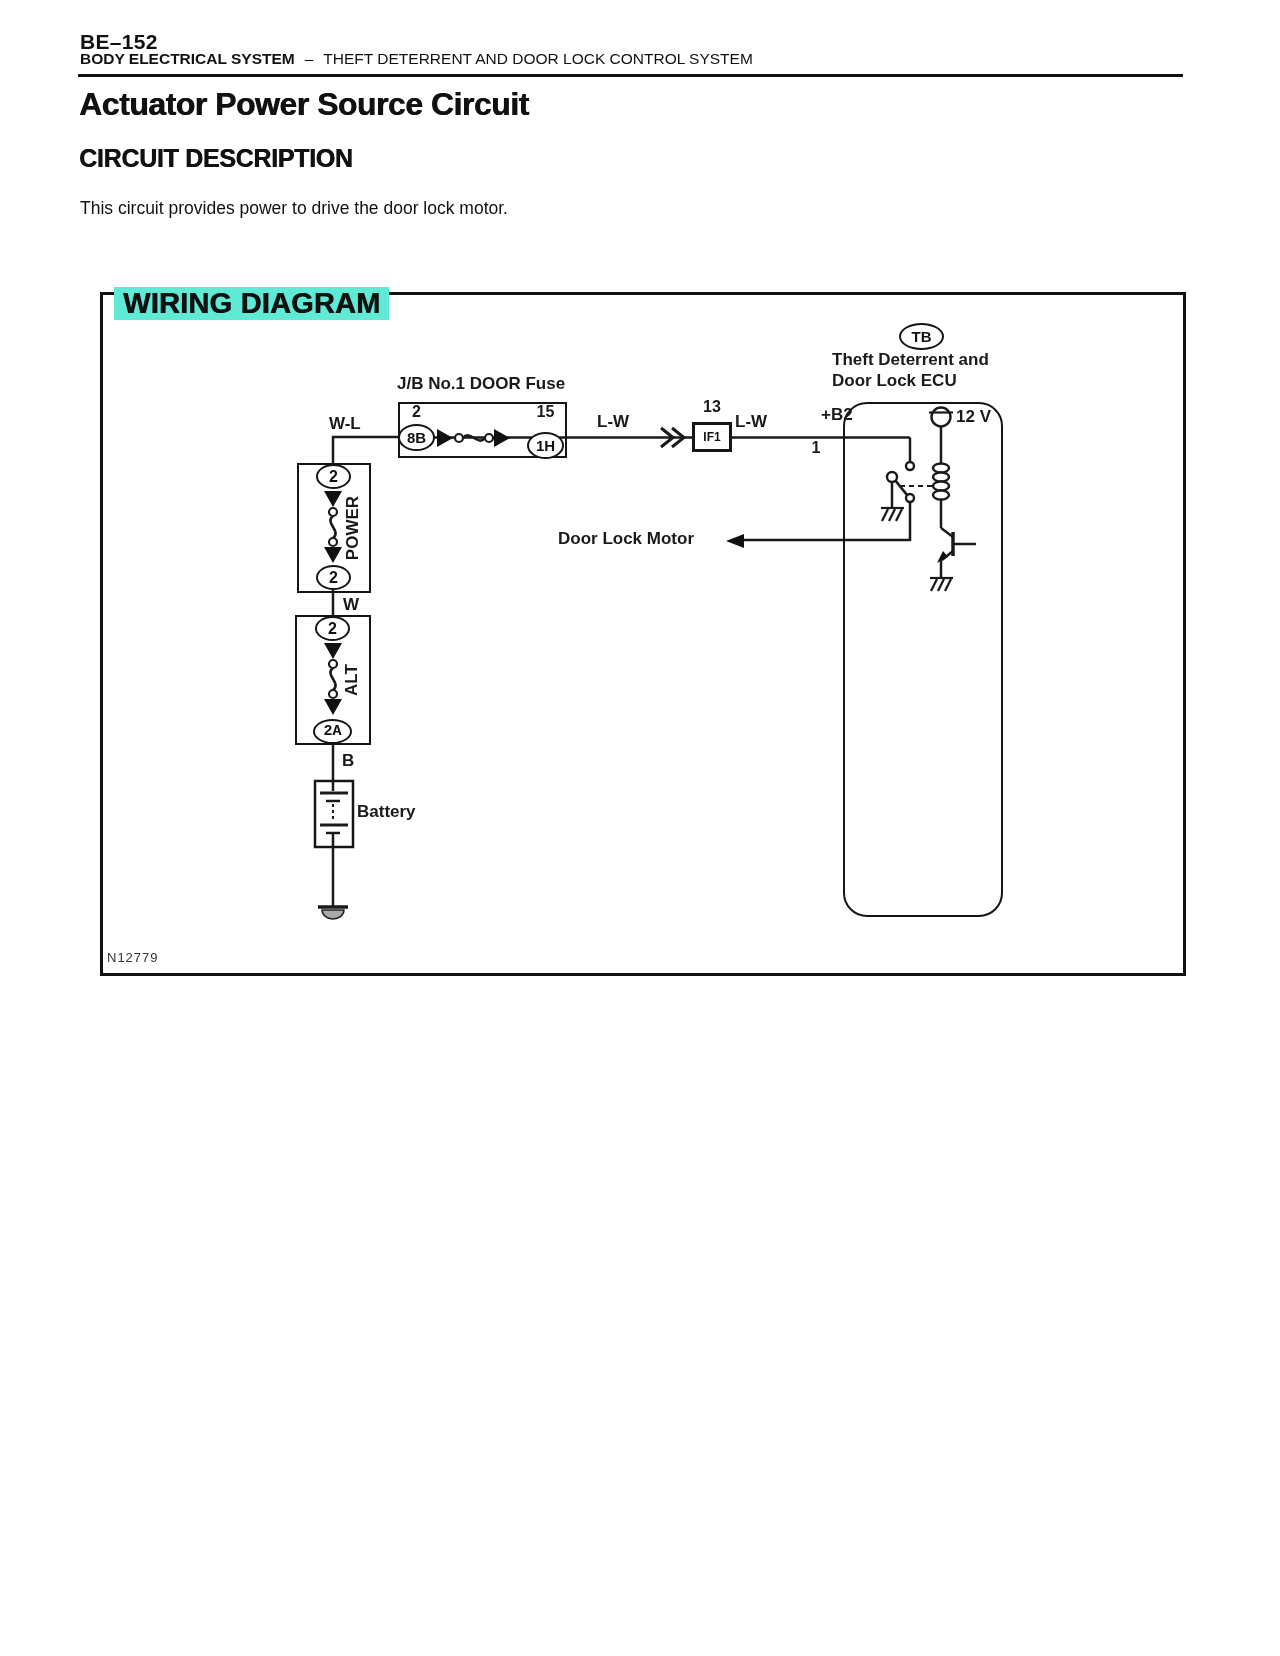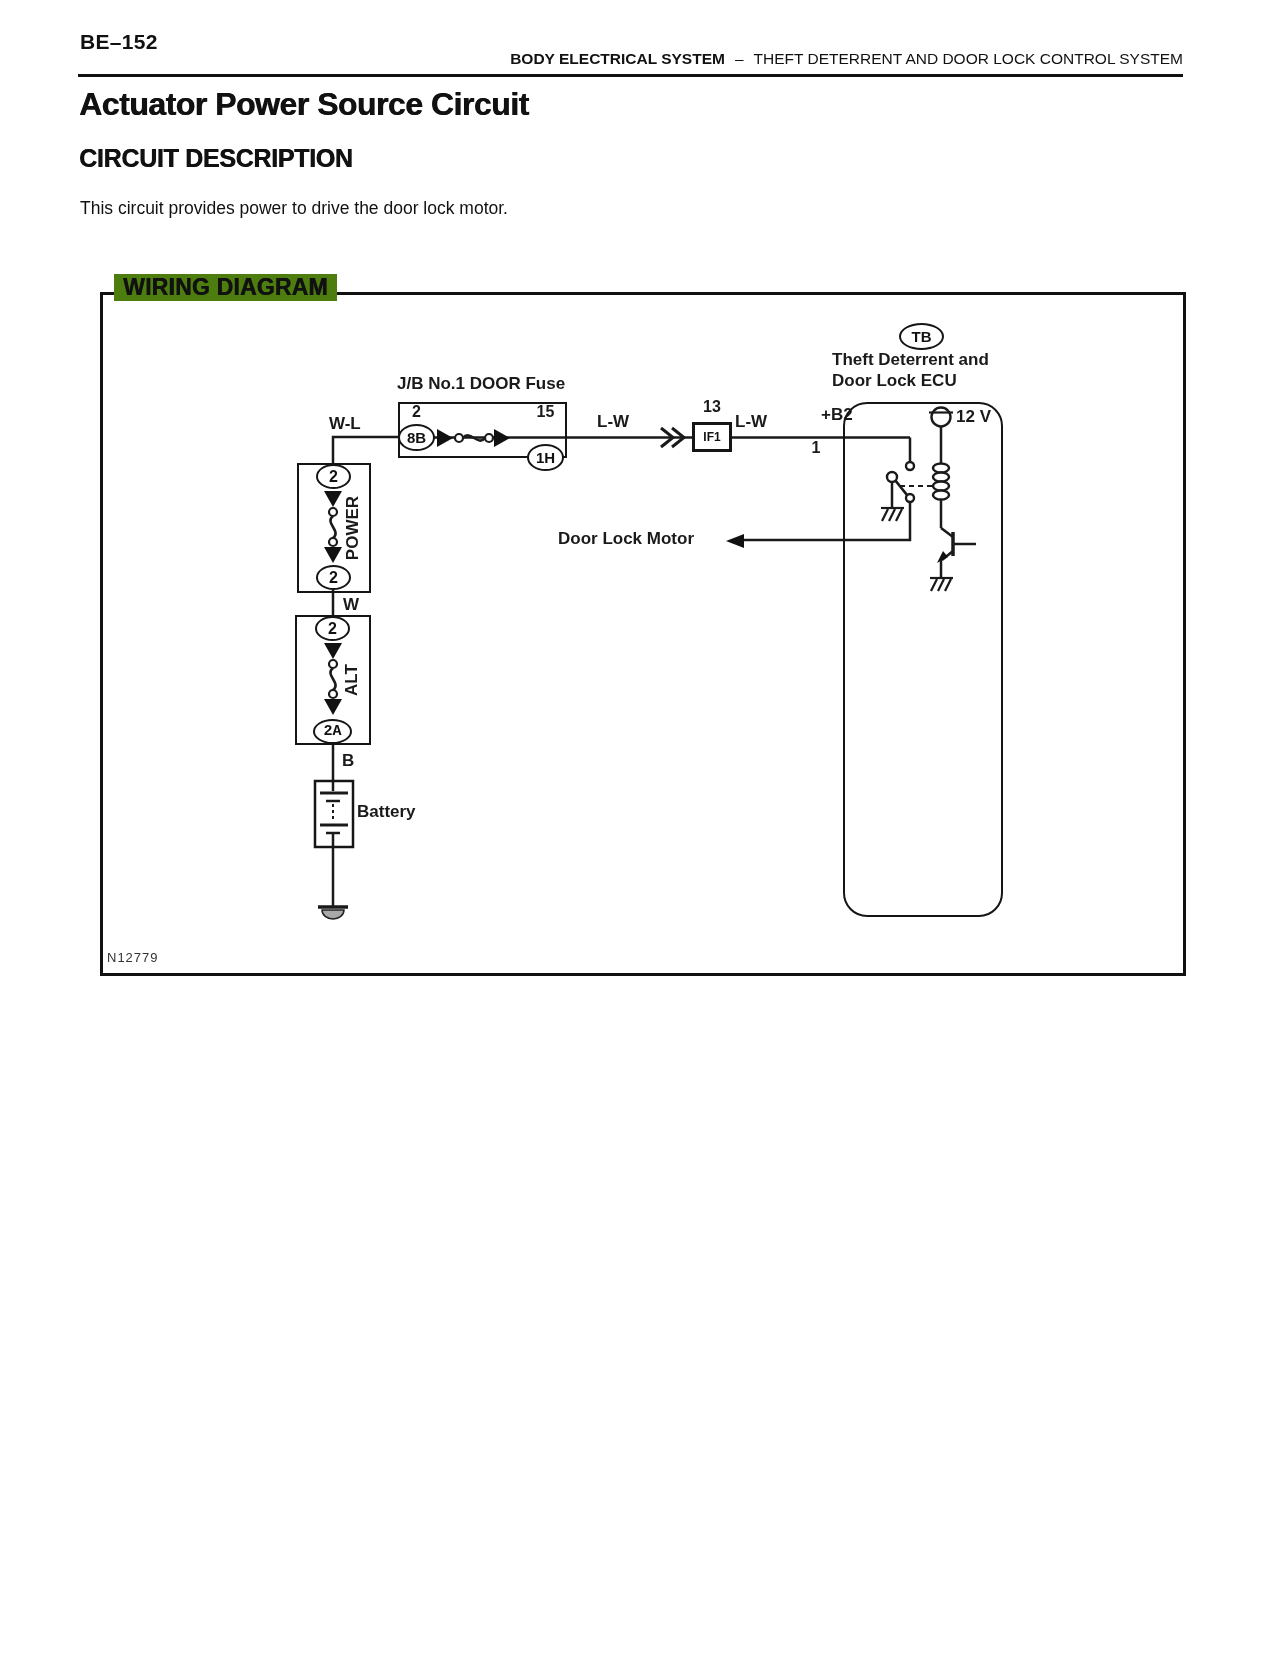--- a/index.html
+++ b/index.html
@@ -9,29 +9,29 @@
     font-family:"Liberation Sans", sans-serif;
     color:#111;
     position:relative;
     overflow:hidden;
   }
   .abs{position:absolute;}
   .b{font-weight:700;}
   .heavy{font-weight:700;text-shadow:0.6px 0 0 currentColor;}
   
   .pageno{left:80px;top:30px;font-size:21px;letter-spacing:0.3px;}
-  .crumb{left:80px;top:50px;width:1103px;text-align:right;font-size:15.5px;white-space:nowrap;}
+  .crumb{left:80px;top:50px;width:1103px;text-align:left;font-size:15.5px;white-space:nowrap;}
   .crumb .sep{padding:0 10px;}
   .rule{left:78px;top:74px;width:1105px;height:3px;background:#111;}
   .title{left:79px;top:86px;font-size:32px;letter-spacing:-0.5px;}
   .h2{left:79px;top:144px;font-size:25px;letter-spacing:-0.3px;}
   .desc{left:80px;top:198px;font-size:17.5px;}
   
   .wbox{left:100px;top:292px;width:1080px;height:678px;border:3px solid #111;background:transparent;}
-  .wtitle{left:114px;top:274px;font-size:23px;letter-spacing:0.2px;background:#4d7c0f;padding:0 9px;}
+  .wtitle{left:114px;top:287px;font-size:29px;letter-spacing:0.2px;background:#5eead4;padding:0 9px;}
   .figcode{left:107px;top:950px;font-size:13px;color:#333;letter-spacing:1px;}
   
   .dl{font-size:17px;font-weight:700;color:#1a1a1a;white-space:nowrap;}
   .pin{font-size:16px;font-weight:700;color:#1a1a1a;text-align:center;}
   
   .oval{border:2.5px solid #151515;border-radius:50%;background:#fff;
         display:flex;align-items:center;justify-content:center;
         font-weight:700;font-size:15px;color:#111;box-sizing:border-box;}
   .rect{border:2.5px solid #151515;background:transparent;box-sizing:border-box;}
   .ecu{border:2.5px solid #151515;border-radius:24px;background:transparent;box-sizing:border-box;}
@@ -163,21 +163,21 @@
 
 <div class="abs wbox"></div>
 <div class="abs wtitle heavy">WIRING DIAGRAM</div>
 <div class="abs figcode">N12779</div>
 
 <div class="abs dl" style="left:397px;top:374px;">J/B No.1 DOOR Fuse</div>
 <div class="abs rect" style="left:398px;top:402px;width:169px;height:56px;"></div>
 <div class="abs pin" style="left:400px;top:403px;width:33px;">2</div>
 <div class="abs pin" style="left:529px;top:403px;width:33px;">15</div>
 <div class="abs oval" style="left:398px;top:424px;width:37px;height:27px;">8B</div>
-<div class="abs oval" style="left:527px;top:444px;width:37px;height:27px;">1H</div>
+<div class="abs oval" style="left:527px;top:432px;width:37px;height:27px;">1H</div>
 
 <div class="abs dl" style="left:329px;top:414px;">W-L</div>
 <div class="abs dl" style="left:597px;top:412px;">L-W</div>
 <div class="abs pin" style="left:692px;top:398px;width:40px;">13</div>
 <div class="abs if1" style="left:692px;top:422px;width:40px;height:30px;">IF1</div>
 <div class="abs dl" style="left:735px;top:412px;">L-W</div>
 <div class="abs dl" style="left:793px;top:405px;margin-left:28px;">+B2</div>
 <div class="abs pin" style="left:806px;top:439px;width:20px;">1</div>
 
 <div class="abs oval" style="left:899px;top:323px;width:45px;height:27px;">TB</div>

